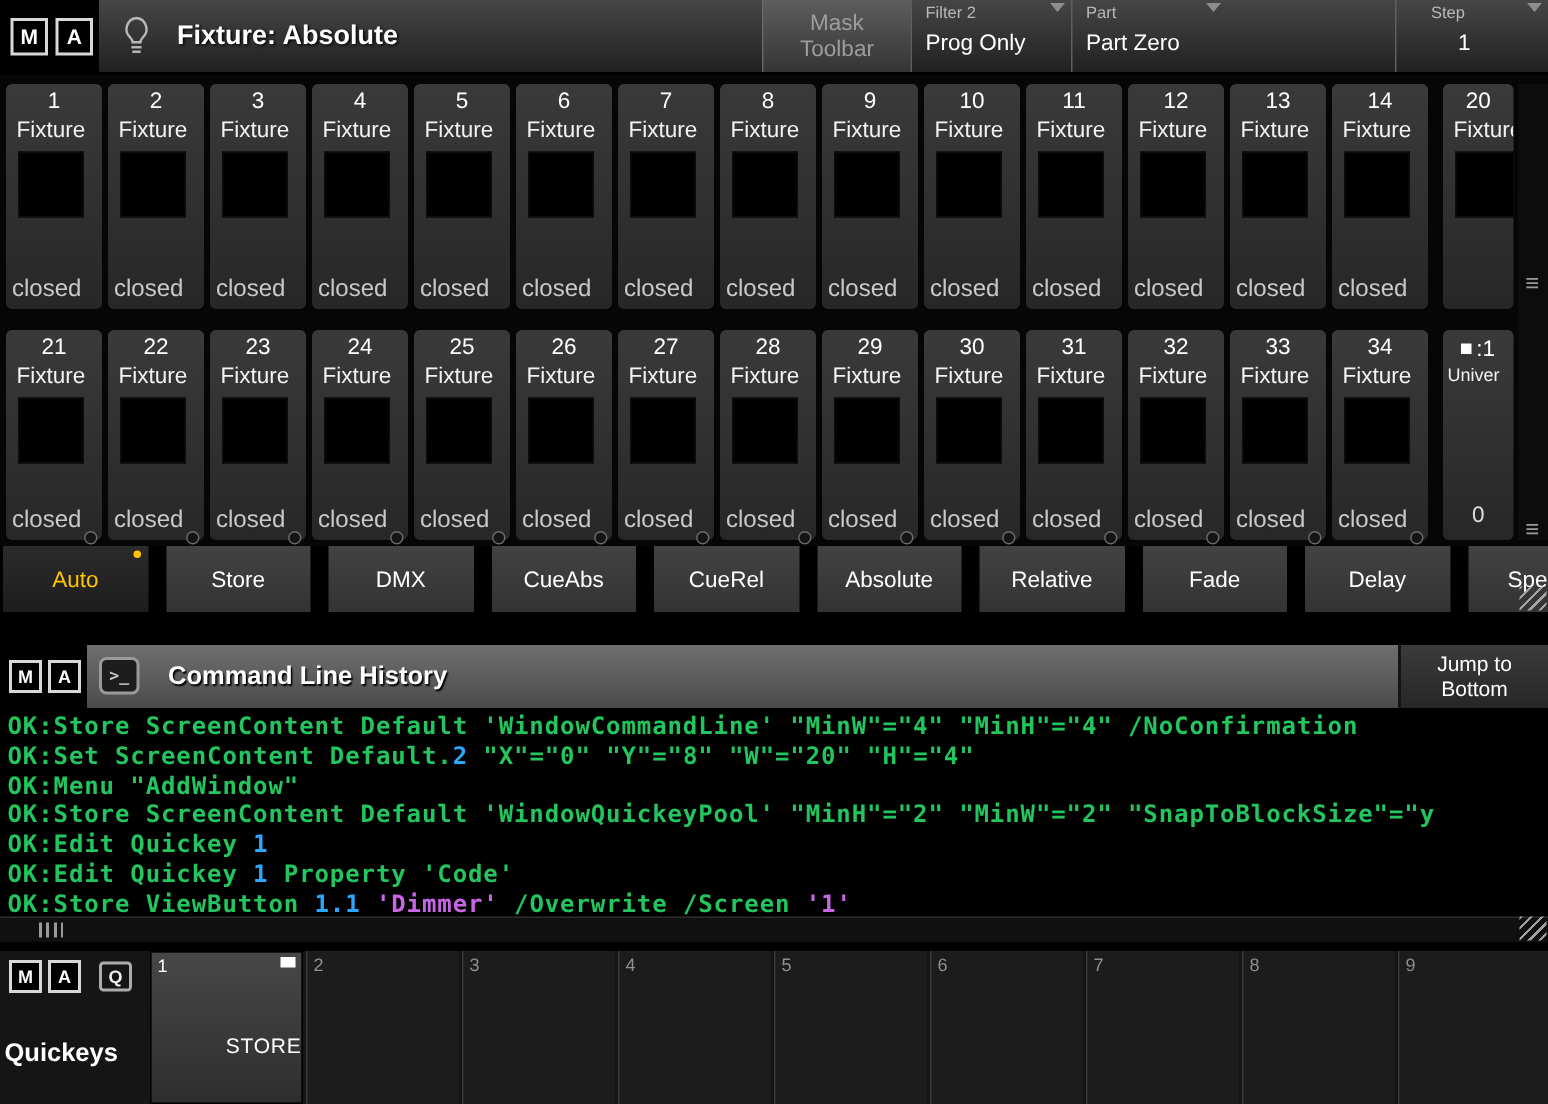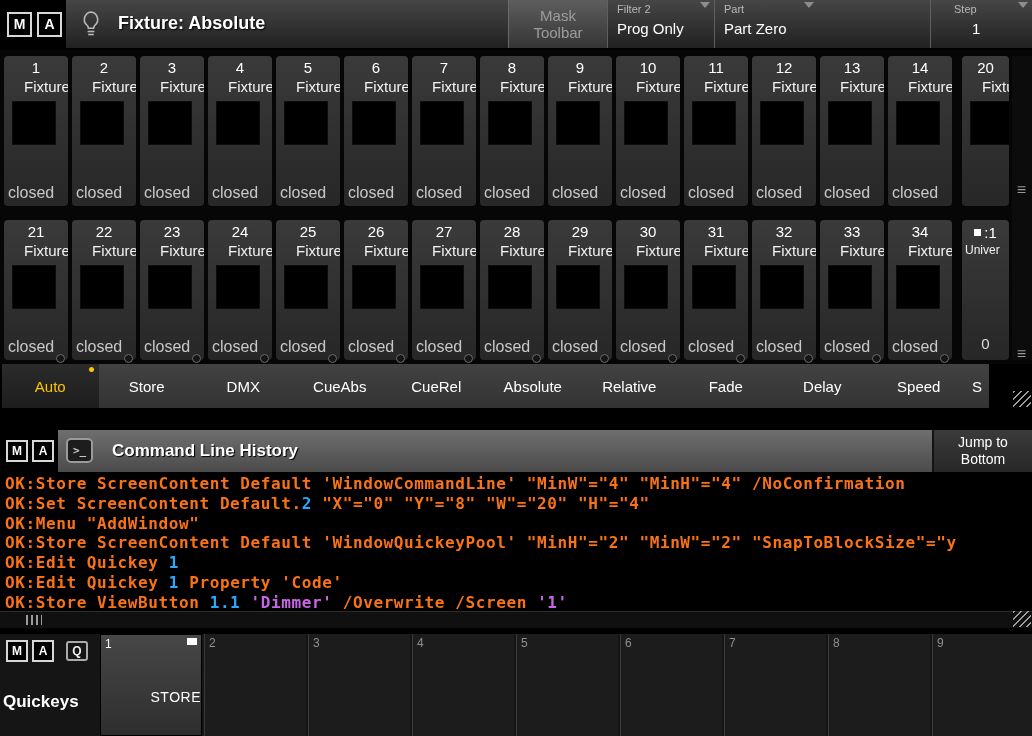--- a/index.html
+++ b/index.html
@@ -37,41 +37,41 @@
 
   
   .sheet{position:absolute;left:0;top:50px;width:1032px;height:314px;background:#060606;}
   .frow{position:absolute;left:4px;display:flex;gap:4px;}
   #frow1{top:6px;}
   #frow2{top:170px;}
   .fcell{flex:none;width:64px;height:150px;border-radius:4px;position:relative;
          background:linear-gradient(#3a3a3a,#272727);overflow:hidden;}
   #frow2 .fcell{height:140px;}
   .fc-id{text-align:center;font-size:15px;color:#fff;padding-top:3px;}
-  .fc-name{font-size:15px;color:#f2f2f2;padding-left:20px;margin-top:2px;white-space:nowrap;overflow:hidden;}
+  .fc-name{font-size:15px;color:#f2f2f2;padding-left:7px;margin-top:2px;white-space:nowrap;overflow:hidden;}
   .fc-box{width:42px;height:42px;background:#000;border:1px solid #0d0d0d;margin:6px 0 0 8px;}
   .fc-status{position:absolute;left:4px;bottom:4px;font-size:16px;color:#c9c9c9;white-space:nowrap;}
   .lastcol{position:absolute;left:962px;width:47px;border-radius:4px;overflow:hidden;
            background:linear-gradient(#3a3a3a,#272727);}
   #lastcol1{top:6px;height:150px;}
   #lastcol2{top:170px;height:140px;}
   .uv-head{display:flex;align-items:center;justify-content:center;gap:3px;padding-top:4px;}
   .uv-sq{width:7px;height:7px;background:#fff;flex:none;}
   .uv-id{font-size:15px;color:#fff;}
   .uv-name{font-size:12px;color:#f2f2f2;padding-left:3px;margin-top:2px;white-space:nowrap;overflow:hidden;}
   .uv-val{position:absolute;left:0;right:0;bottom:8px;text-align:center;font-size:15px;color:#ddd;}
   .col-dot{position:absolute;top:304px;width:7px;height:7px;border:1px solid #6a6a6a;
            border-radius:50%;background:#151515;}
   .vstrip{position:absolute;left:1012px;top:6px;width:20px;height:304px;background:#0c0c0c;}
   .vs-handle{position:absolute;left:1px;width:17px;height:15px;color:#9a9a9a;font-size:16px;
              line-height:15px;text-align:center;}
 
   
   .tab-bar{position:absolute;left:0;top:364px;width:1032px;height:44px;background:#000;
-           display:flex;gap:0;padding-left:2px;box-sizing:border-box;overflow:hidden;}
+           display:flex;gap:12px;padding-left:2px;box-sizing:border-box;overflow:hidden;}
   .tab{flex:none;width:96.5px;background:linear-gradient(#424242,#333);display:flex;
        align-items:center;justify-content:center;font-size:15px;color:#fff;position:relative;}
   .tab.active{background:linear-gradient(#2b2b2b,#1d1d1d);color:#ffc400;}
   .tab.active::after{content:"";position:absolute;top:3px;right:5px;width:5px;height:5px;
                      border-radius:50%;background:#ffc400;}
   .tab.clipped{width:17px;overflow:hidden;justify-content:flex-start;padding-left:5px;}
   .grip{position:absolute;width:18px;height:16px;z-index:5;
         background:repeating-linear-gradient(135deg,rgba(175,175,175,.9) 0 1.5px,transparent 1.5px 5px);}
   #grip-fixture{left:1013px;top:391px;}
   #grip-clh{left:1013px;top:611px;}
@@ -88,21 +88,21 @@
   .clh-title{position:absolute;left:112px;top:11px;font-size:17px;font-weight:bold;
              text-shadow:1px 1px 1px #000;}
   .jump-btn{position:absolute;right:0;top:0;width:100px;height:42px;color:#fff;font-size:14px;
             background:linear-gradient(#3b3b3b,#272727);border-left:2px solid #141414;
             display:flex;flex-direction:column;align-items:center;justify-content:center;
             line-height:17px;box-sizing:border-box;margin-left:31px;}
   .clh-body{position:absolute;left:0;top:472px;width:1032px;height:139px;background:#000;
             overflow:hidden;font-family:"DejaVu Sans Mono",monospace;font-size:16px;
             font-weight:bold;letter-spacing:0.6px;line-height:19.8px;padding:2px 0 0 5px;
             white-space:pre;box-sizing:border-box;}
-  .c-green{color:#f97316;}
+  .c-green{color:#22c55e;}
   .c-blue{color:#2aa8ff;}
   .c-magenta{color:#c966e8;}
   .clh-scroll{position:absolute;left:0;top:611px;width:1032px;height:17px;background:#101010;
               border-top:1px solid #2c2c2c;box-sizing:border-box;}
   .h-handle{position:absolute;left:26px;top:3px;width:16px;height:10px;
             background:repeating-linear-gradient(90deg,#9a9a9a 0 2px,transparent 2px 5px);}
 
   
   .qk{position:absolute;left:0;top:634px;width:1032px;height:102px;background:#151515;}
   .qk-logos{position:absolute;left:6px;top:6px;display:flex;align-items:center;gap:4px;}

